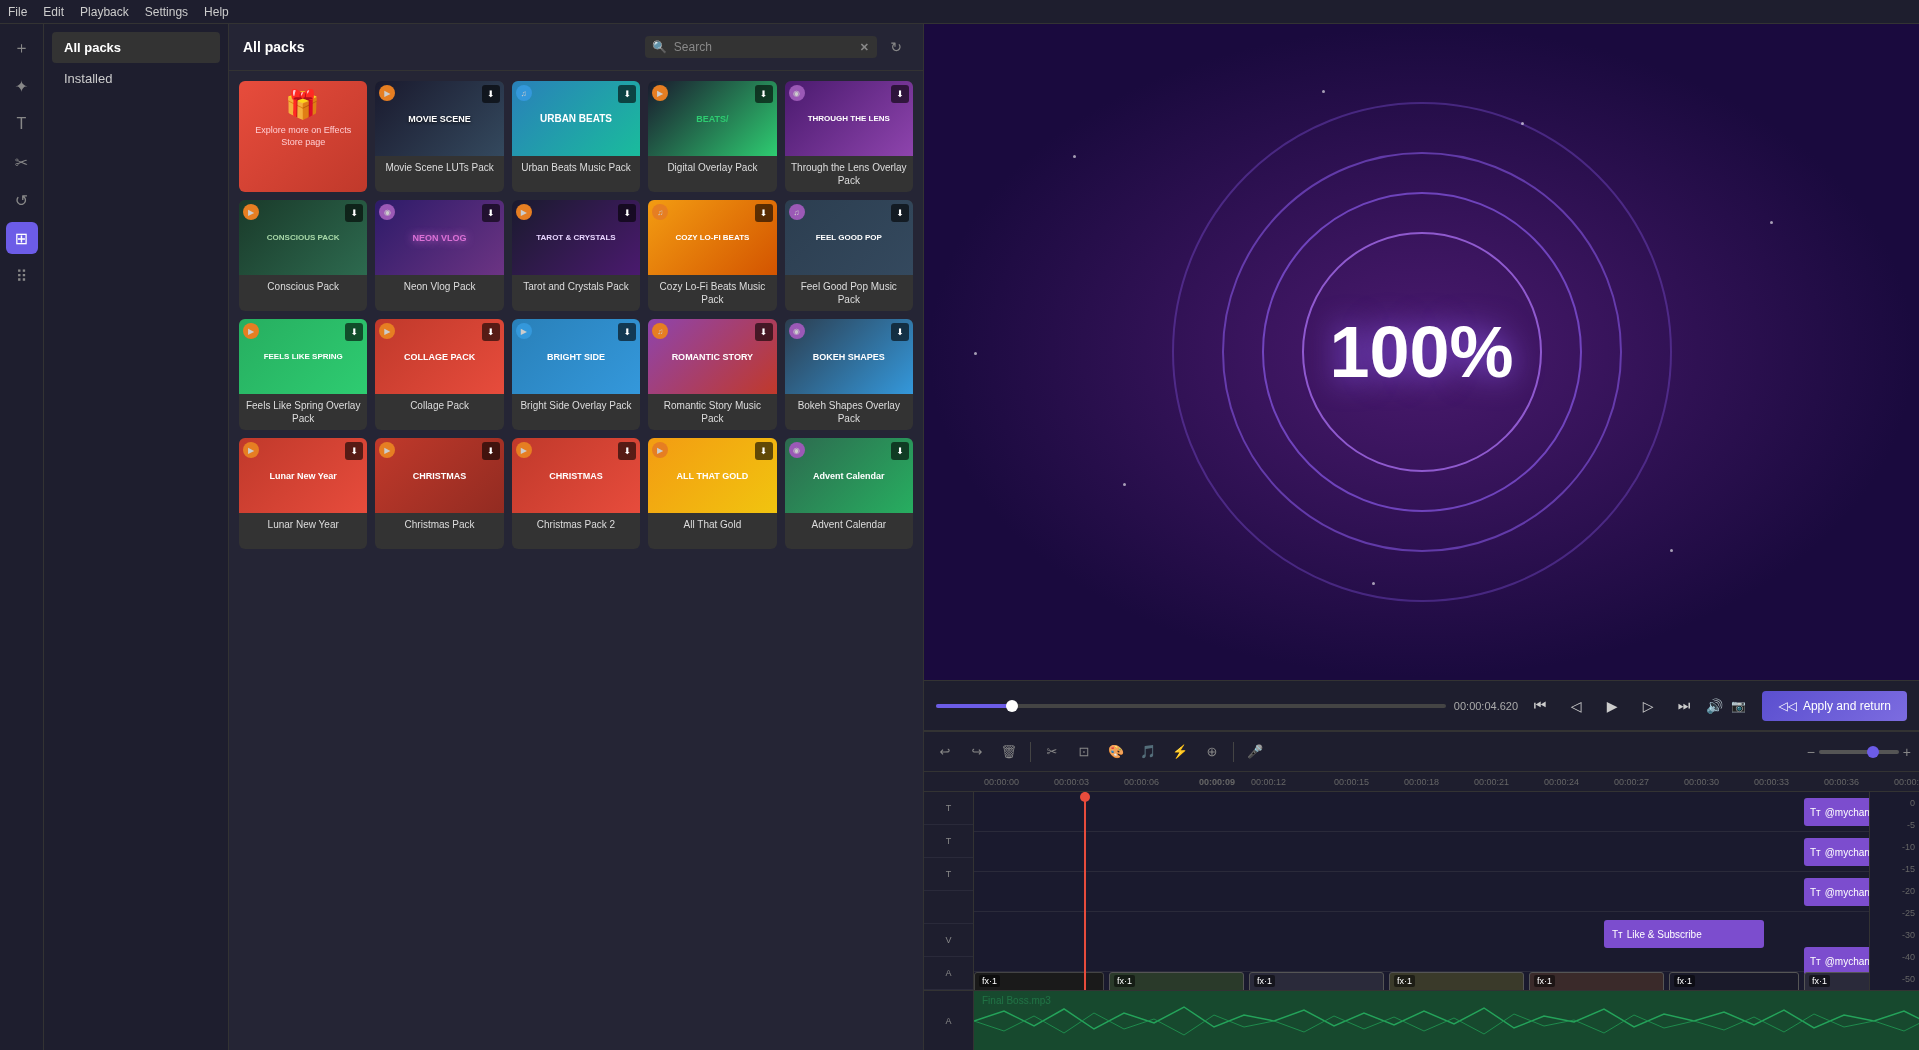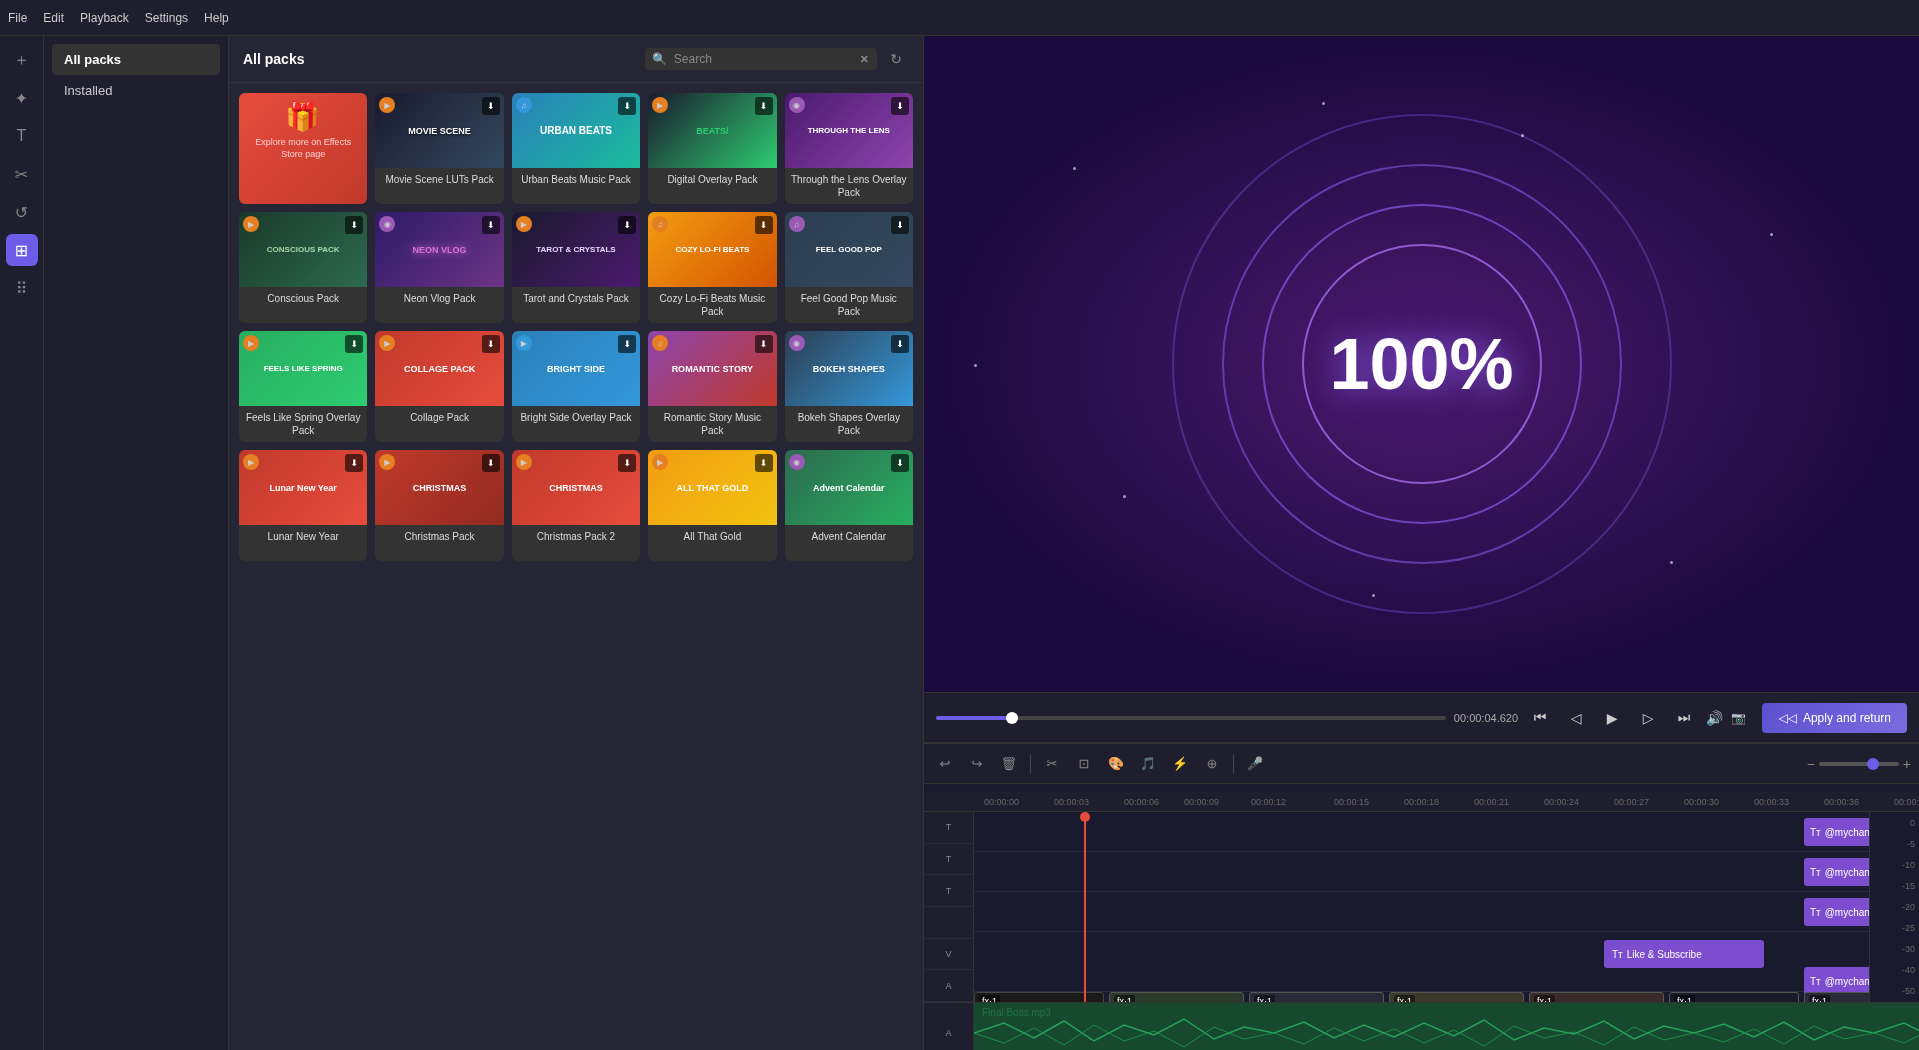--- a/index.html
+++ b/index.html
@@ -1,19 +1,19 @@
 <!DOCTYPE html>
 <html><head>
   <meta charset="utf-8">
   <style>
     * { margin: 0; padding: 0; box-sizing: border-box; }
     body { width: 1919px; height: 1050px; background: #1a1a2e; font-family: 'Segoe UI', Arial, sans-serif; overflow: hidden; color: #fff; font-size: 12px; }
 
     
-    #menubar { display: flex; align-items: center; height: 36px; background: #1e1e2e; padding: 0 8px; gap: 16px; border-bottom: 1px solid #333; }
+    #menubar { display: flex; align-items: center; height: 24px; background: #1e1e2e; padding: 0 8px; gap: 16px; border-bottom: 1px solid #333; }
     #menubar span { font-size: 12px; color: #ccc; cursor: pointer; }
 
     
     #main-layout { display: flex; height: calc(100% - 24px); }
 
     
     #left-icons { width: 44px; background: #1e1e2e; display: flex; flex-direction: column; align-items: center; padding: 8px 0; gap: 6px; border-right: 1px solid #333; }
     .icon-btn { width: 32px; height: 32px; display: flex; align-items: center; justify-content: center; border-radius: 6px; cursor: pointer; color: #888; font-size: 16px; }
     .icon-btn.active { background: #6c5ce7; color: #fff; }
 
@@ -74,21 +74,21 @@
     
     #timeline { height: 320px; background: #1a1a2e; border-top: 2px solid #333; display: flex; flex-direction: column; }
     #timeline-toolbar { height: 40px; background: #1e1e2e; display: flex; align-items: center; padding: 0 8px; gap: 6px; border-bottom: 1px solid #333; }
     .tl-btn { width: 26px; height: 26px; display: flex; align-items: center; justify-content: center; cursor: pointer; color: #888; font-size: 13px; border-radius: 3px; }
     .tl-separator { width: 1px; height: 20px; background: #444; margin: 0 2px; }
     .tl-zoom { display: flex; align-items: center; gap: 4px; margin-left: auto; }
     .zoom-slider { width: 80px; height: 4px; background: #555; border-radius: 2px; position: relative; }
     .zoom-handle { width: 12px; height: 12px; background: #6c5ce7; border-radius: 50%; position: absolute; top: -4px; left: 60%; cursor: pointer; }
 
     
-    #timeline-ruler { height: 20px; background: #1e1e2e; position: relative; overflow: hidden; border-bottom: 1px solid #333; display: flex; align-items: center; padding: 0 60px; margin-top: 8px; }
+    #timeline-ruler { height: 20px; background: #1e1e2e; position: relative; overflow: hidden; border-bottom: 1px solid #333; display: flex; align-items: center; padding: 0 60px; }
 
     
     #timeline-tracks { flex: 1; display: flex; overflow: hidden; }
     #track-labels { width: 50px; background: #1e1e2e; border-right: 1px solid #333; display: flex; flex-direction: column; }
     .track-label-row { height: 40px; display: flex; align-items: center; justify-content: center; border-bottom: 1px solid #2a2a3a; font-size: 10px; color: #888; }
     #track-content { flex: 1; position: relative; overflow: hidden; }
     .track-row { height: 40px; border-bottom: 1px solid #2a2a3a; position: relative; }
 
     
     .text-track { position: absolute; background: #7c4dce; border-radius: 3px; height: 28px; top: 6px; display: flex; align-items: center; padding: 0 6px; font-size: 10px; color: #fff; white-space: nowrap; overflow: hidden; }
@@ -433,21 +433,21 @@
           <span style="font-size:14px;color:#888;cursor:pointer;">+</span>
         </div>
       </div>
 
       <div style="flex:1;display:flex;flex-direction:column;overflow:hidden;">
 
         <div id="timeline-ruler">
           <span style="font-size:9px;color:#666;position:absolute;left:60px;">00:00:00</span>
           <span style="font-size:9px;color:#666;position:absolute;left:130px;">00:00:03</span>
           <span style="font-size:9px;color:#666;position:absolute;left:200px;">00:00:06</span>
-          <span style="font-size:9px;color:#666;position:absolute;left:260px;">00:00:09</span>
+          <span style="font-size:9px;color:#666;position:absolute;left:275px;font-weight:bold;">00:00:09</span>
           <span style="font-size:9px;color:#666;position:absolute;left:327px;">00:00:12</span>
           <span style="font-size:9px;color:#666;position:absolute;left:410px;">00:00:15</span>
           <span style="font-size:9px;color:#666;position:absolute;left:480px;text-align:center;">00:00:18</span>
           <span style="font-size:9px;color:#666;position:absolute;left:550px;">00:00:21</span>
           <span style="font-size:9px;color:#666;position:absolute;left:620px;">00:00:24</span>
           <span style="font-size:9px;color:#666;position:absolute;left:690px;">00:00:27</span>
           <span style="font-size:9px;color:#666;position:absolute;left:760px;">00:00:30</span>
           <span style="font-size:9px;color:#666;position:absolute;left:830px;">00:00:33</span>
           <span style="font-size:9px;color:#666;position:absolute;left:900px;">00:00:36</span>
           <span style="font-size:9px;color:#666;position:absolute;left:970px;">00:00:39</span>

